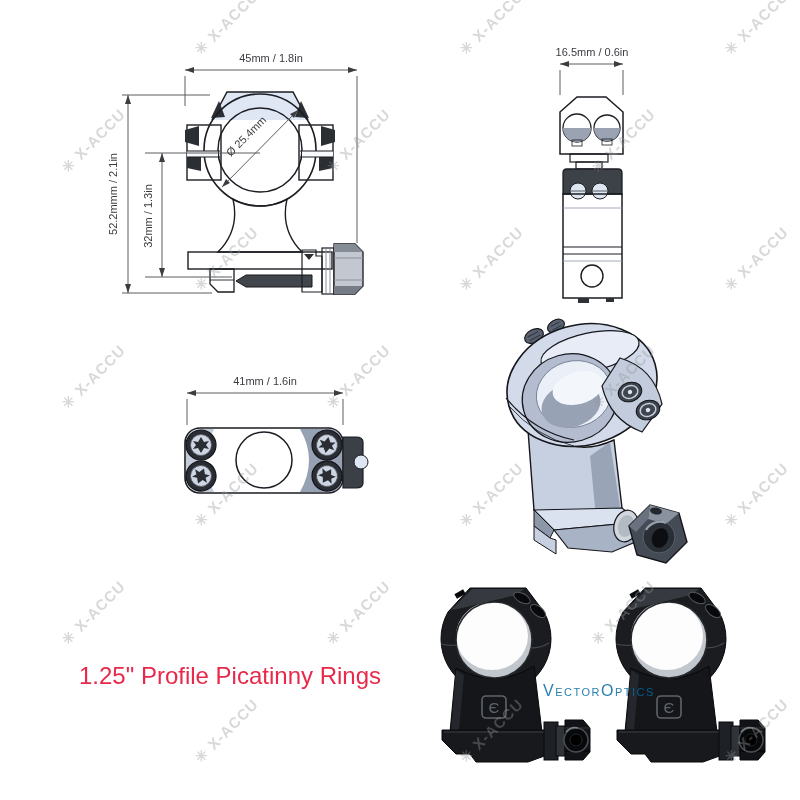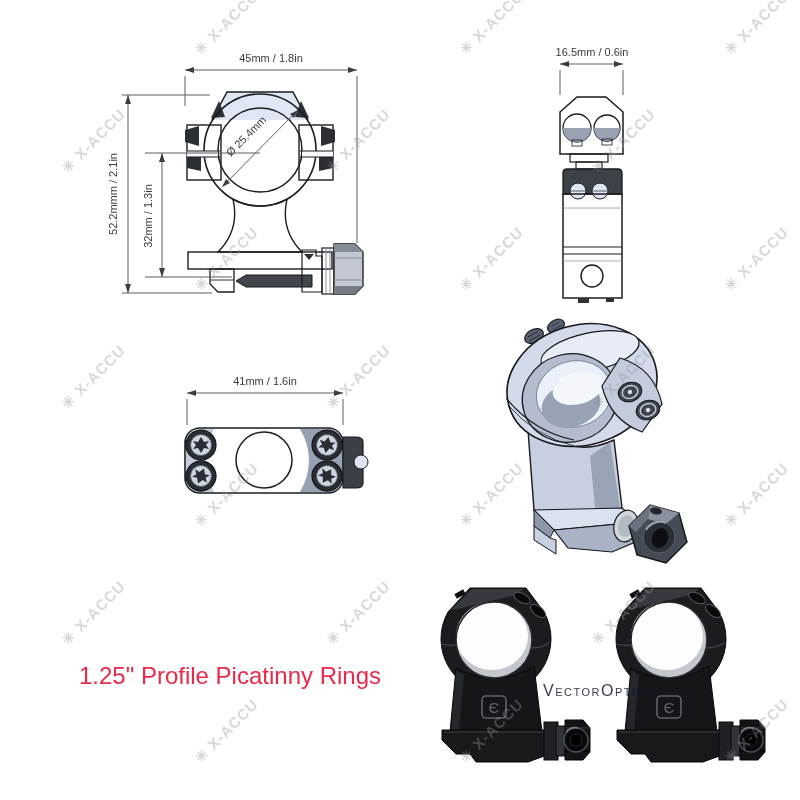--- a/index.html
+++ b/index.html
@@ -10,21 +10,21 @@
   .dimtxt{font-size:11px;fill:#3a3c40;}
   .dimline{stroke:#5a5c60;stroke-width:1;fill:none;}
   .dimarrow{fill:#3a3c40;stroke:none;}
   .outline{stroke:#1b1d22;fill:none;}
   #watermarks{position:absolute;left:0;top:0;width:800px;height:800px;pointer-events:none;z-index:9;}
   .wm{position:absolute;transform:rotate(-45deg);font-size:15px;font-weight:600;letter-spacing:1px;
       color:rgba(150,152,155,0.38);white-space:nowrap;}
   #caption{position:absolute;left:79px;top:662px;font-size:24px;font-weight:500;color:#e8294a;
            white-space:nowrap;z-index:4;}
   #photo{position:absolute;left:400px;top:570px;width:400px;height:230px;background:#fff;}
-  #brand-watermark{position:absolute;left:143px;top:112px;font-size:16px;color:#0f172a;
+  #brand-watermark{position:absolute;left:143px;top:112px;font-size:16px;color:#0369a1;
       font-variant:small-caps;letter-spacing:1.5px;z-index:3;opacity:.85;}
 </style>
 </head>
 <body>
 
 <div id="stage">
 
   <svg class="panel" style="left:60px;top:40px" width="320" height="270" viewBox="0 0 320 270">
 
     <g>

